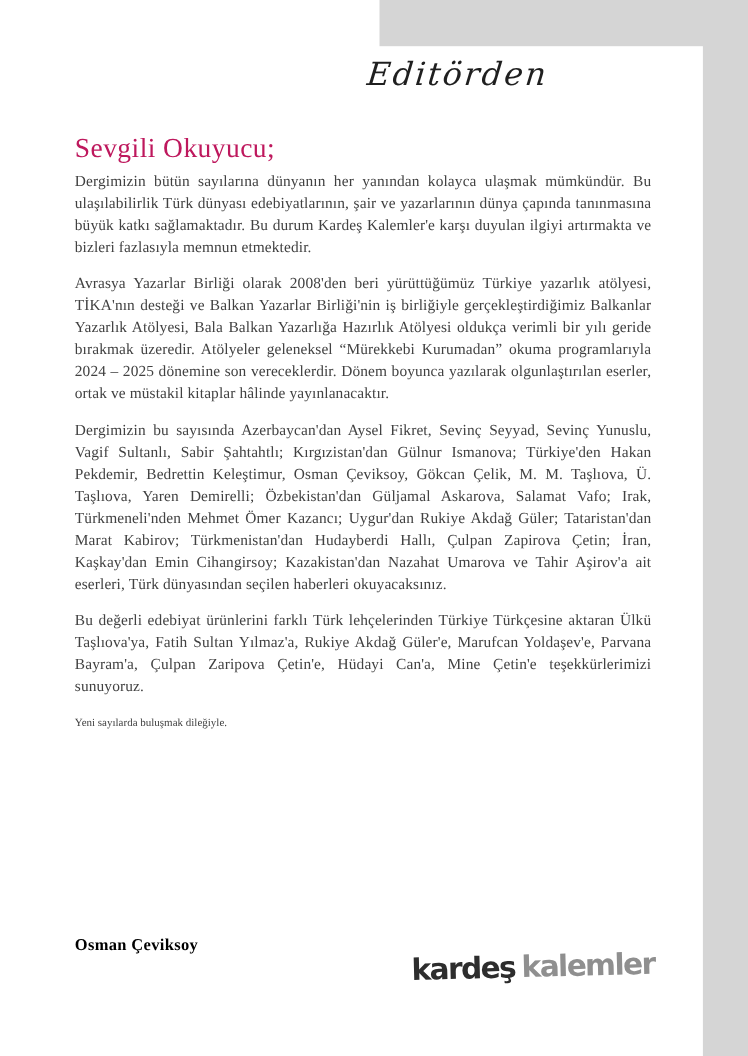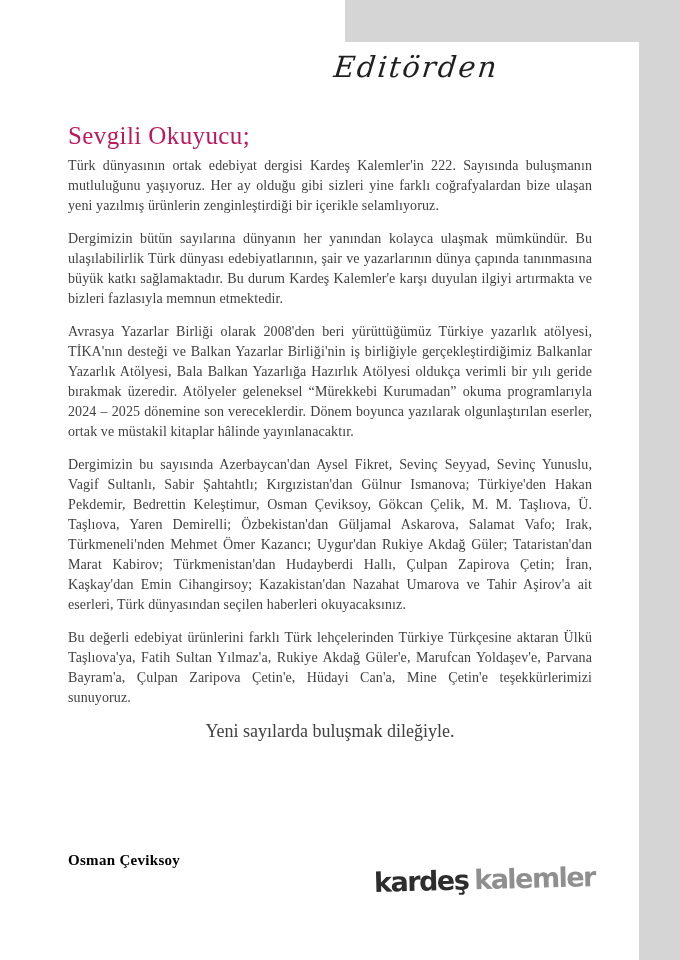--- a/index.html
+++ b/index.html
@@ -54,23 +54,23 @@
     margin-bottom: 6px;
   }
   .content p.body-par {
     font-size: 14px;
     line-height: 20px;
     text-align: justify;
     margin-bottom: 13px;
     letter-spacing: 0.1px;
   }
   .content p.closing {
-    font-size: 18px;
+    font-size: 10px;
     line-height: 20px;
-    text-align: center;
+    text-align: left;
     margin-top: 2px;
   }
 
   
   .signature {
     position: absolute;
     left: 68px; top: 852px;
     font-size: 15px;
     font-weight: bold;
     letter-spacing: 0.3px;
@@ -97,21 +97,20 @@
 <div class="page">
 
   <div class="accent-band"></div>
   <div class="accent-strip"></div>
 
   <div class="editorial-header">Editörden</div>
 
   <div class="content">
     <h1 class="greeting">Sevgili Okuyucu;</h1>
 
-    <p class="body-par">Türk dünyasının ortak edebiyat dergisi Kardeş Kalemler'in 222. Sayısında buluşmanın mutluluğunu yaşıyoruz. Her ay olduğu gibi sizleri yine farklı coğrafyalardan bize ulaşan yeni yazılmış ürünlerin zenginleştirdiği bir içerikle selamlıyoruz.</p>
     <p class="body-par">Dergimizin bütün sayılarına dünyanın her yanından kolayca ulaşmak mümkündür. Bu ulaşılabilirlik Türk dünyası edebiyatlarının, şair ve yazarlarının dünya çapında tanınmasına büyük katkı sağlamaktadır. Bu durum Kardeş Kalemler'e karşı duyulan ilgiyi artırmakta ve bizleri fazlasıyla memnun etmektedir.</p>
     <p class="body-par">Avrasya Yazarlar Birliği olarak 2008'den beri yürüttüğümüz Türkiye yazarlık atölyesi, TİKA'nın desteği ve Balkan Yazarlar Birliği'nin iş birliğiyle gerçekleştirdiğimiz Balkanlar Yazarlık Atölyesi, Bala Balkan Yazarlığa Hazırlık Atölyesi oldukça verimli bir yılı geride bırakmak üzeredir. Atölyeler geleneksel “Mürekkebi Kurumadan” okuma programlarıyla 2024 – 2025 dönemine son vereceklerdir. Dönem boyunca yazılarak olgunlaştırılan eserler, ortak ve müstakil kitaplar hâlinde yayınlanacaktır.</p>
     <p class="body-par">Dergimizin bu sayısında Azerbaycan'dan Aysel Fikret, Sevinç Seyyad, Sevinç Yunuslu, Vagif Sultanlı, Sabir Şahtahtlı; Kırgızistan'dan Gülnur Ismanova; Türkiye'den Hakan Pekdemir, Bedrettin Keleştimur, Osman Çeviksoy, Gökcan Çelik, M. M. Taşlıova, Ü. Taşlıova, Yaren Demirelli; Özbekistan'dan Güljamal Askarova, Salamat Vafo; Irak, Türkmeneli'nden Mehmet Ömer Kazancı; Uygur'dan Rukiye Akdağ Güler; Tataristan'dan Marat Kabirov; Türkmenistan'dan Hudayberdi Hallı, Çulpan Zapirova Çetin; İran, Kaşkay'dan Emin Cihangirsoy; Kazakistan'dan Nazahat Umarova ve Tahir Aşirov'a ait eserleri, Türk dünyasından seçilen haberleri okuyacaksınız.</p>
     <p class="body-par">Bu değerli edebiyat ürünlerini farklı Türk lehçelerinden Türkiye Türkçesine aktaran Ülkü Taşlıova'ya, Fatih Sultan Yılmaz'a, Rukiye Akdağ Güler'e, Marufcan Yoldaşev'e, Parvana Bayram'a, Çulpan Zaripova Çetin'e, Hüdayi Can'a, Mine Çetin'e teşekkürlerimizi sunuyoruz.</p>
 
     <p class="closing">Yeni sayılarda buluşmak dileğiyle.</p>
   </div>
 
   <div class="signature">Osman Çeviksoy</div>
 

